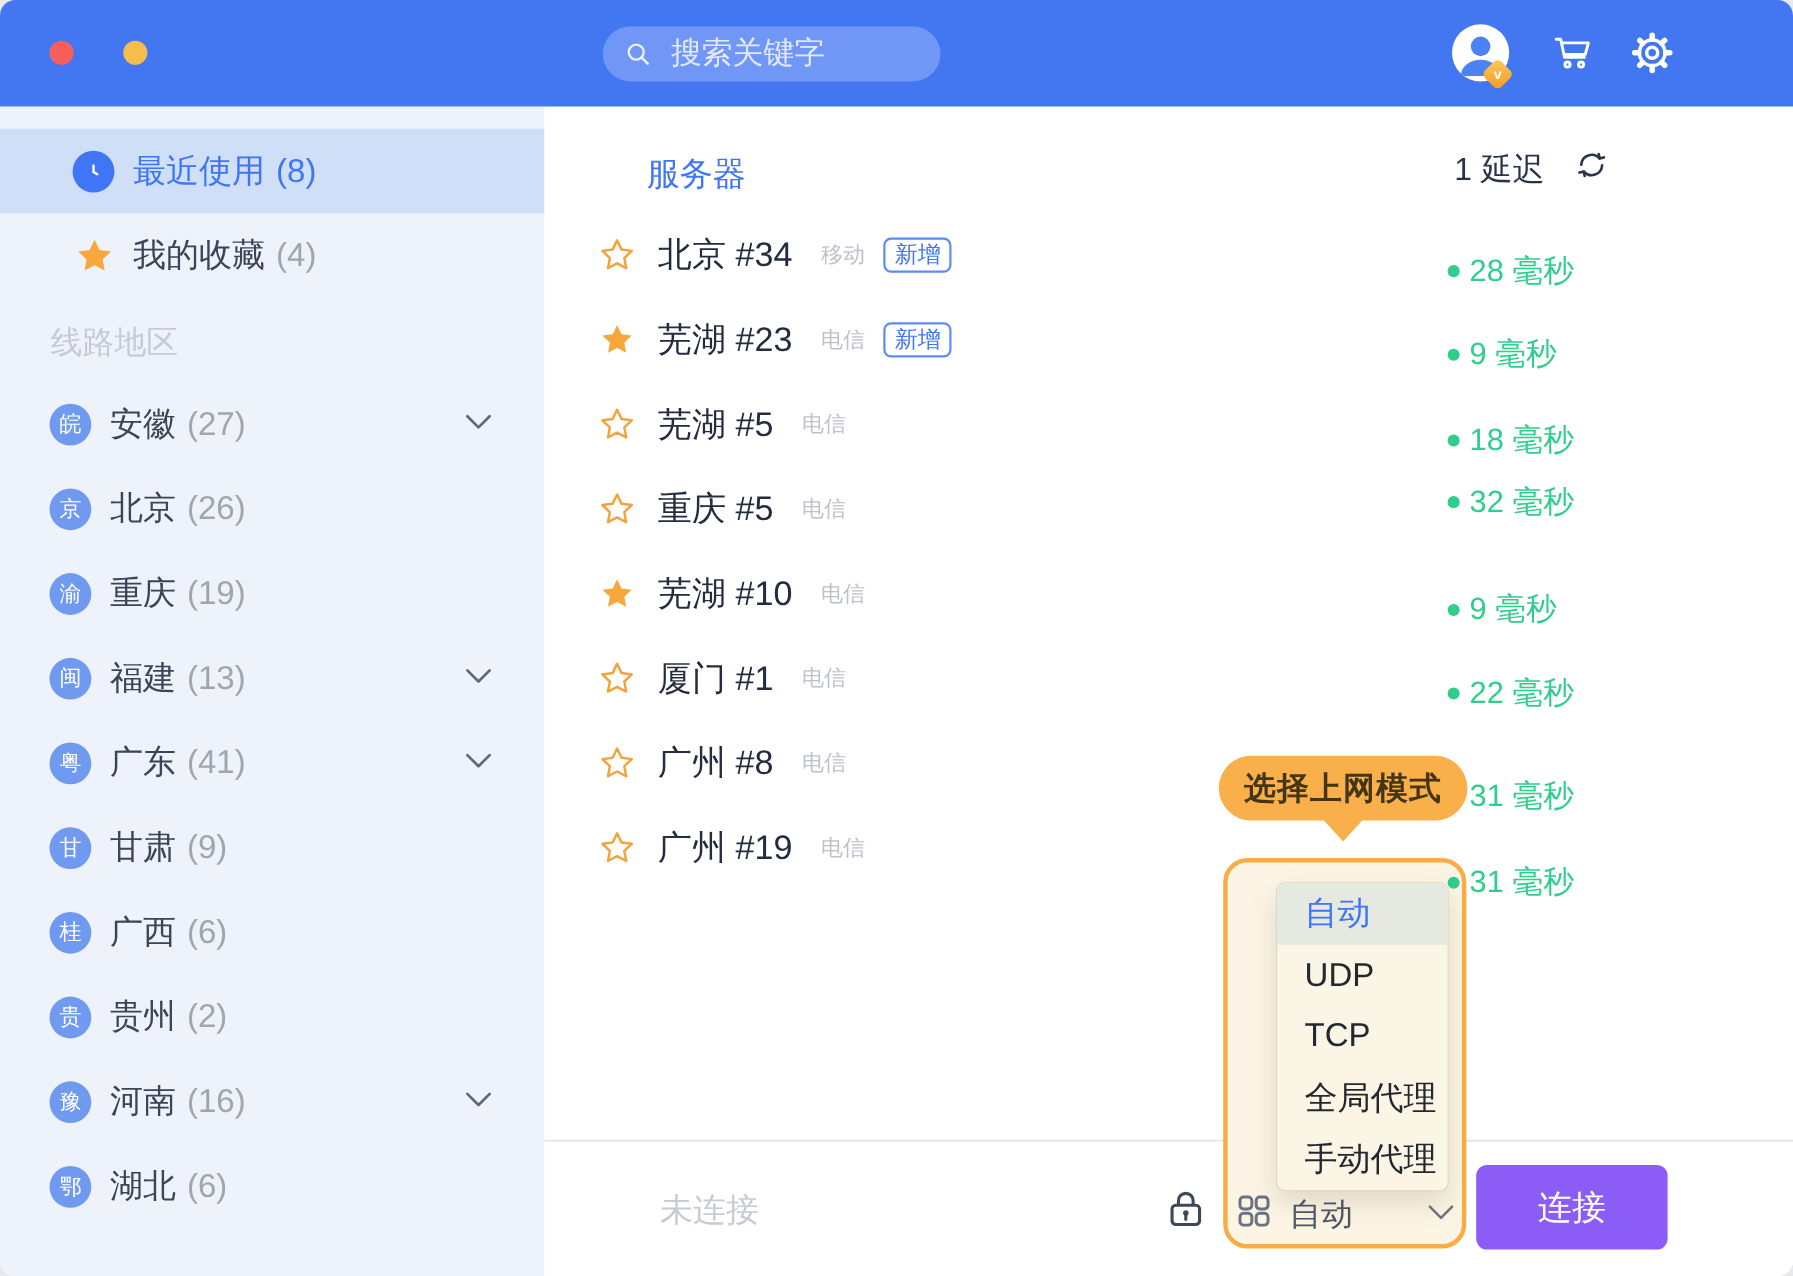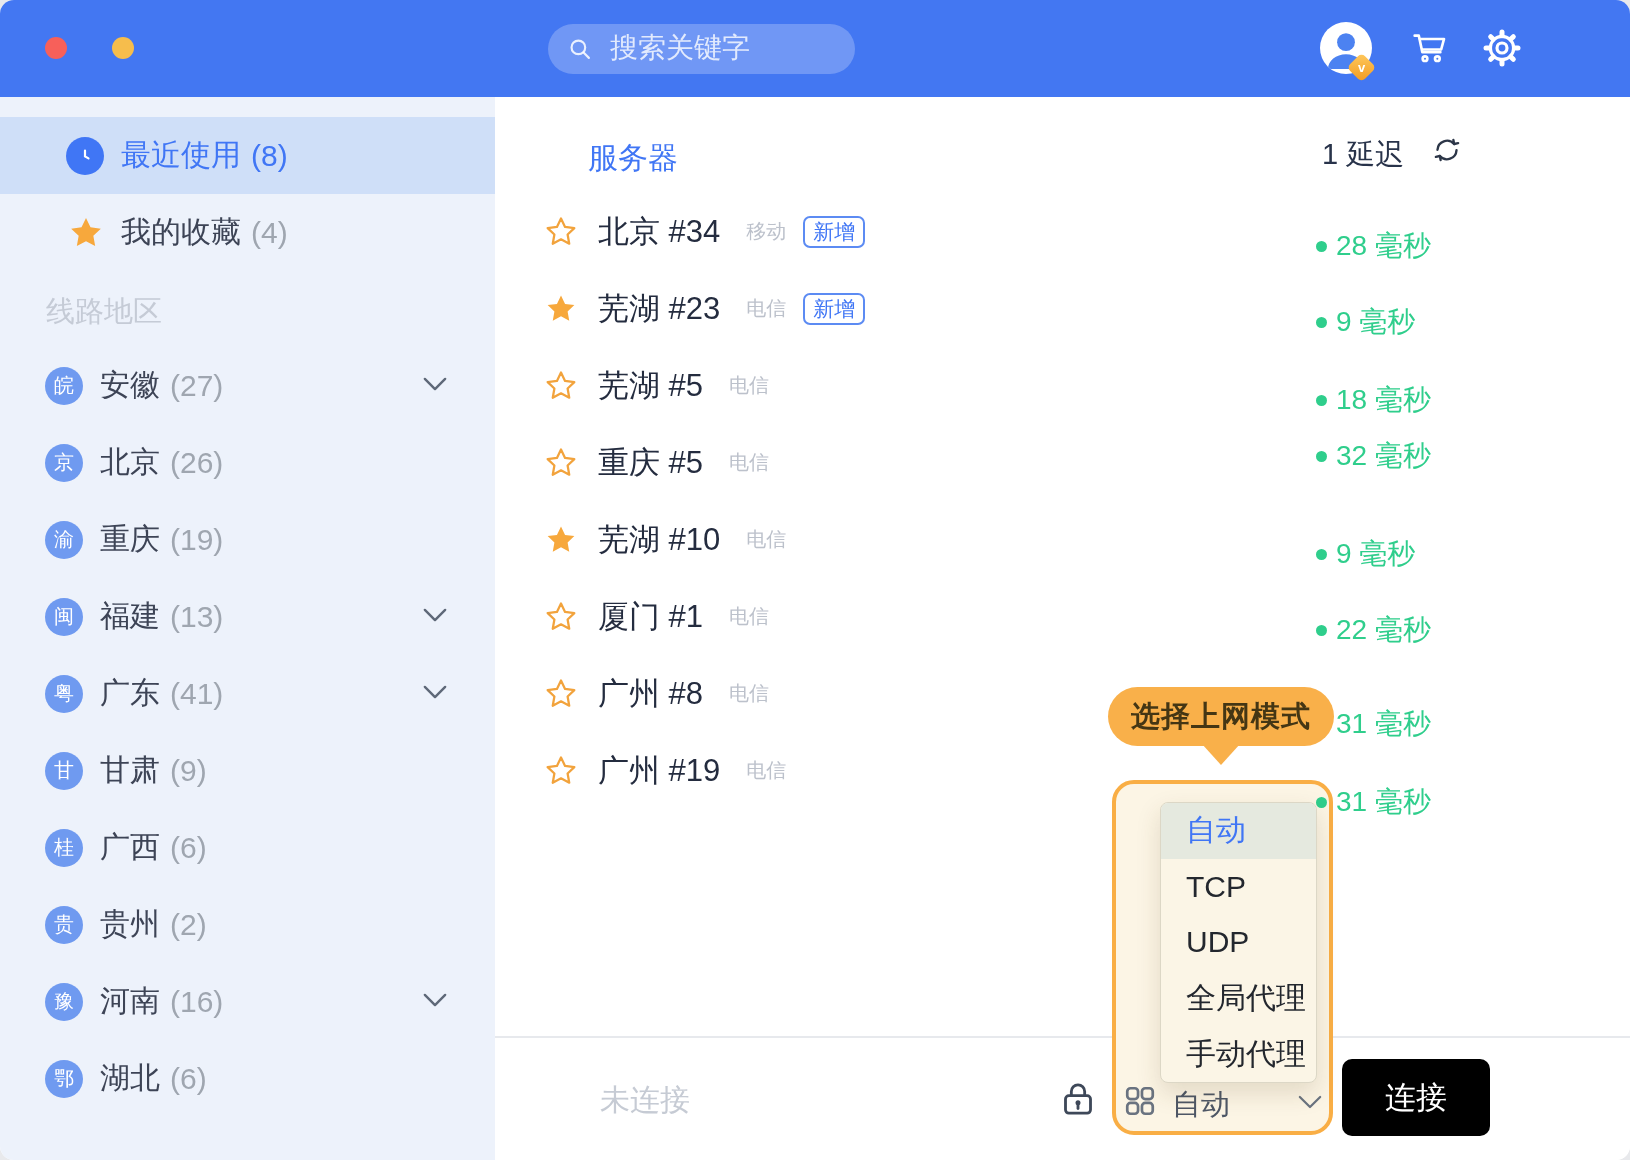--- a/index.html
+++ b/index.html
@@ -6,21 +6,21 @@
   .app{position:relative;width:1630px;height:1160px;background:#ffffff;
        font-family:"Liberation Sans","DejaVu Sans",sans-serif;border-radius:14px;overflow:hidden;}
 
   
   .topbar{position:absolute;left:0;top:0;right:0;height:97px;background:#4377F2;}
   .tl-dot{position:absolute;top:37px;width:22px;height:22px;border-radius:50%;}
   .tl-red{left:45px;background:#F7605A;}
   .tl-yellow{left:112px;background:#F6BD4C;}
   .search{position:absolute;left:548px;top:24px;width:307px;height:50px;}
   .search input{width:100%;height:100%;box-sizing:border-box;border:none;outline:none;border-radius:25px;
-        background:rgba(255,255,255,.24);padding:0 18px 0 62px;font-size:28px;color:#fff;font-family:Liberation Mono, monospace;}
+        background:rgba(255,255,255,.24);padding:0 18px 0 62px;font-size:28px;color:#fff;font-family:Liberation Serif, serif;}
   .search input::placeholder{color:rgba(255,255,255,.8);}
   .search .mag{position:absolute;left:19px;top:12px;}
   .avatar{position:absolute;left:1320px;top:22px;width:52px;height:52px;cursor:pointer;}
   .avatar-clip{width:52px;height:52px;border-radius:50%;background:#fff;overflow:hidden;}
   .vip{position:absolute;left:31px;top:35px;width:21px;height:21px;transform:rotate(45deg);
        background:linear-gradient(135deg,#FFCA5F,#F29A20);border-radius:5px;
        display:flex;align-items:center;justify-content:center;}
   .vip span{transform:rotate(-45deg);color:#fff;font-size:13px;font-weight:bold;line-height:1;}
   .top-icon{position:absolute;top:28px;width:40px;height:40px;cursor:pointer;}
   .cart-pos{left:1410px;} .gear-pos{left:1482px;}
@@ -59,21 +59,21 @@
   .lat-item{position:absolute;left:821px;display:flex;align-items:center;gap:9px;z-index:6;}
   .lat-dot{width:11px;height:11px;border-radius:50%;background:#2FCE8C;flex:none;}
   .lat-text{font-size:28px;color:#2FCE8C;white-space:nowrap;}
   .lt1{top:130px;} .lt2{top:206px;} .lt3{top:284px;} .lt4{top:340px;}
   .lt5{top:438px;} .lt6{top:514px;} .lt7{top:608px;} .lt8{top:686px;}
 
   
   .footer-divider{position:absolute;left:0;top:939px;width:1135px;height:2px;background:#E7E9ED;}
   .status-text{position:absolute;left:105px;top:983px;font-size:30px;color:#C6CBD4;}
   .lock{position:absolute;left:563px;top:982px;width:40px;height:40px;}
-  .connect-btn{position:absolute;left:847px;top:962px;width:148px;height:77px;background:#000000;
+  .connect-btn{position:absolute;left:847px;top:962px;width:174px;height:77px;background:#8b5cf6;
                border-radius:10px;display:flex;align-items:center;justify-content:center;
                color:#fff;font-size:31px;font-weight:500;cursor:pointer;z-index:3;}
 
   
   .orange-box{position:absolute;left:617px;top:683px;width:221px;height:355px;box-sizing:border-box;
               border:4px solid #F9AE45;border-radius:22px;background:#FCF5E5;z-index:5;}
   .mode-menu{position:absolute;left:665px;top:705px;width:157px;height:281px;background:#FBF5E6;
              border:1px solid #DCD7C6;border-radius:8px;box-shadow:0 10px 24px rgba(80,60,20,.15);
              overflow:hidden;z-index:7;box-sizing:border-box;}
   .menu-item{height:55.8px;display:flex;align-items:center;padding-left:25px;font-size:30px;
@@ -399,22 +399,22 @@
         <path d="M8 10V7.5a4 4 0 0 1 8 0V10"></path>
         <circle cx="12" cy="14.3" r="1.5" fill="#3E4859" stroke="none"></circle>
         <path d="M12 15.4v2.3" stroke-linecap="round"></path>
       </svg>
     </div>
 
     <div class="orange-box"></div>
 
     <div class="mode-menu">
       <div class="menu-item sel">自动</div>
+      <div class="menu-item">UDP</div>
       <div class="menu-item">TCP</div>
-      <div class="menu-item">UDP</div>
       <div class="menu-item">全局代理</div>
       <div class="menu-item">手动代理</div>
     </div>
 
     <div class="mode-ctl-grid">
       <svg width="36" height="36" viewBox="0 0 24 24" fill="none" stroke="#6A7380" stroke-width="1.8">
         <rect x="3.5" y="3.5" width="7.2" height="7.2" rx="2.2"></rect>
         <rect x="13.3" y="3.5" width="7.2" height="7.2" rx="2.2"></rect>
         <rect x="3.5" y="13.3" width="7.2" height="7.2" rx="2.2"></rect>
         <rect x="13.3" y="13.3" width="7.2" height="7.2" rx="2.2"></rect>

